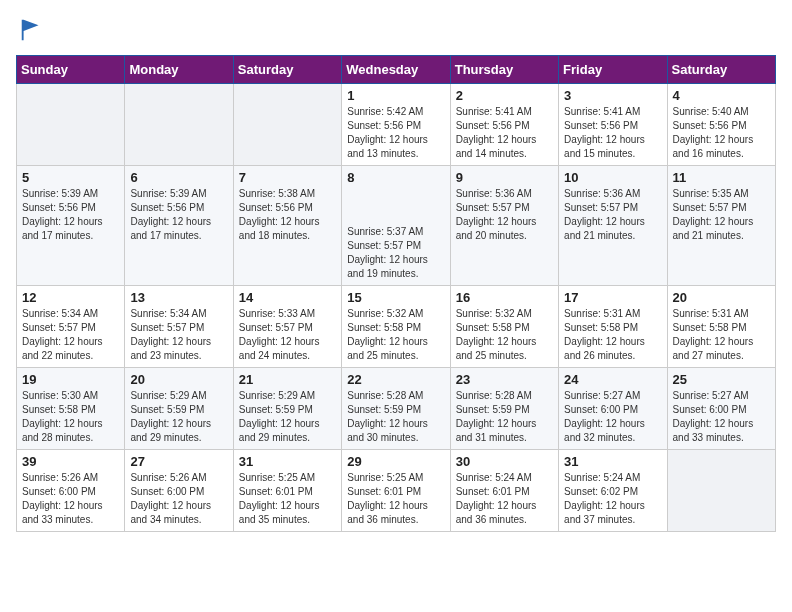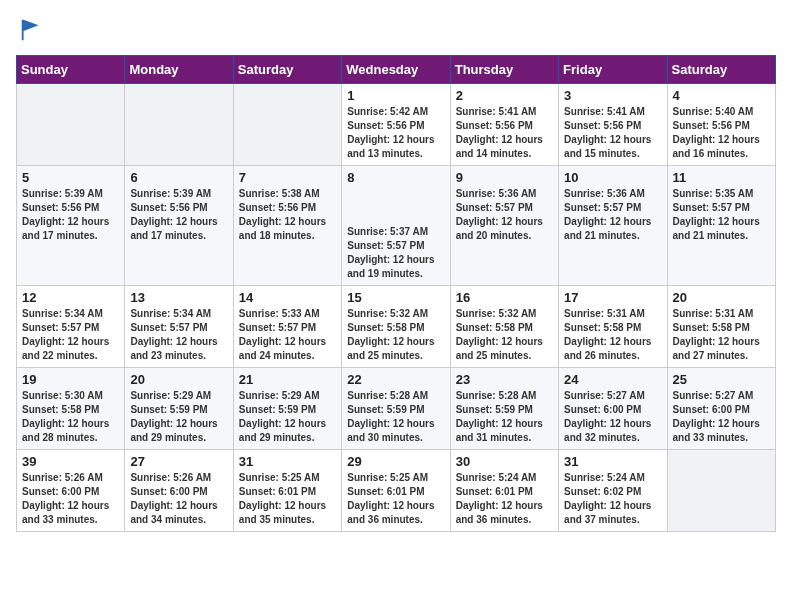--- a/index.html
+++ b/index.html
@@ -75,21 +75,20 @@
     .day-num {
       font-size: 13px;
       font-weight: bold;
       margin-bottom: 2px;
       color: #222;
     }
     .day-info {
       font-size: 10px;
       color: #333;
       line-height: 1.4;
-      font-weight: bold;
     }
     .empty-cell {
       background: #f0f2f5 !important;
     }
   </style>
 </head>
 <body>
 
 <div class="header">
   <div class="logo">

